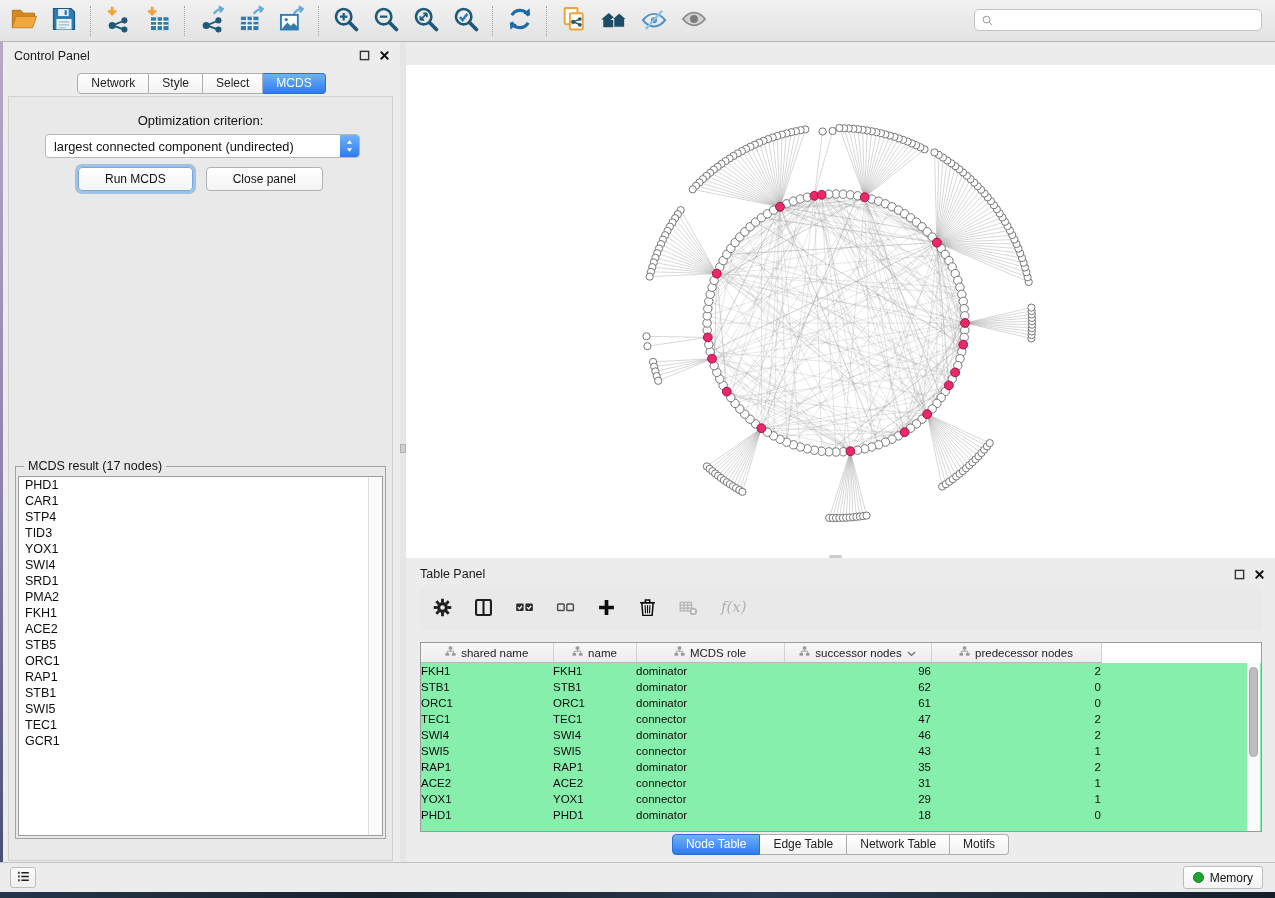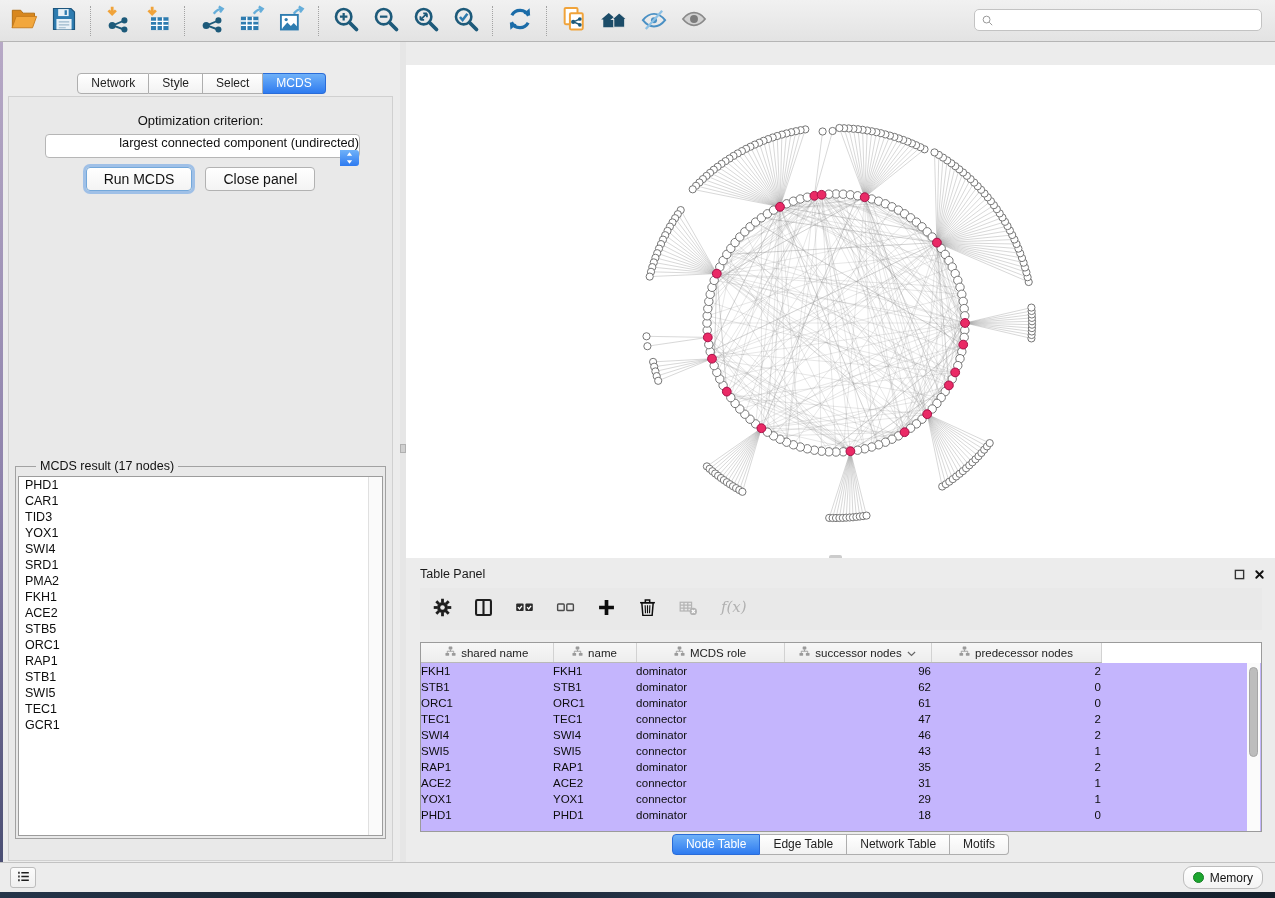--- a/index.html
+++ b/index.html
@@ -30,29 +30,29 @@
   .seg-btn:last-child{border-radius:0 4px 4px 0;}
   .seg-btn.selected{background:linear-gradient(#6fb1f8,#2e7bf0);border-color:#2a6cd8;color:#fff;}
   
   #control-panel{left:3px;top:42px;width:397px;height:820px;background:#ececec;}
   #cp-titlebar{left:0;top:0;width:100%;height:28px;}
   #cp-title{left:11px;top:7px;}
   #cp-ctl{right:10px;top:8px;}
   #cp-tabs{left:0;top:31px;width:100%;display:flex;justify-content:center;}
   #cp-inner{left:5px;top:54px;width:385px;height:765px;background:#e9e9e9;border:1px solid #d0d0d0;box-sizing:border-box;}
   #opt-label{left:0;top:16px;width:100%;text-align:center;font-size:13px;}
-  #criterion{left:36px;top:37px;width:315px;height:24px;background:#fff;border:1px solid #b6b6b6;border-radius:4px;box-sizing:border-box;display:flex;align-items:flex-end;flex-direction:column;}
+  #criterion{left:36px;top:37px;width:315px;height:24px;background:#fff;border:1px solid #b6b6b6;border-radius:4px;box-sizing:border-box;display:flex;align-items:center;}
   #criterion .val{flex:1;padding-left:8px;font-size:12.8px;white-space:nowrap;}
   #criterion .stepper{width:19px;height:22px;border-radius:0 3px 3px 0;background:linear-gradient(#70b2f9,#2e7af0);display:flex;align-items:center;justify-content:center;}
   #criterion .stepper svg{width:11px;height:16px;}
   #cp-buttons{left:0;top:70px;width:100%;display:flex;justify-content:center;gap:13px;}
-  .push-btn{height:24px;padding:0 17px;background:linear-gradient(#ffffff,#f4f4f4);border:1px solid #b2b2b2;border-radius:4px;font-size:14px;color:#111;cursor:default;}
+  .push-btn{height:24px;padding:0 26px;background:linear-gradient(#ffffff,#f4f4f4);border:1px solid #b2b2b2;border-radius:4px;font-size:12px;color:#111;cursor:default;}
   .push-btn.focused{box-shadow:0 0 0 3px rgba(110,165,230,.6);border-color:#74a8da;}
   #mcds-fieldset{left:6px;top:369px;width:371px;height:373px;border:1px solid #a2a2a2;box-sizing:border-box;}
-  #mcds-legend{position:absolute;left:20px;top:-8px;background:#e9e9e9;padding:0 4px;font-size:12.5px;}
+  #mcds-legend{position:absolute;left:8px;top:-8px;background:#e9e9e9;padding:0 4px;font-size:12.5px;}
   #mcds-list{position:absolute;left:2px;top:9px;right:2px;bottom:2px;background:#fff;border:1px solid #9c9c9c;overflow:hidden;}
   #mcds-scroll{position:absolute;top:0;right:0;width:13px;height:100%;background:#fafafa;border-left:1px solid #e0e0e0;}
   .mcds-item{line-height:16px;padding-left:6px;font-size:12.5px;color:#0d0d0d;}
   
   #splitter-v{left:400px;top:42px;width:6px;height:820px;background:#e6e6e6;}
   #splitter-v .handle{position:absolute;left:0;top:402px;width:6px;height:9px;background:#cfcfcf;border:1px solid #b0b0b0;box-sizing:border-box;}
   #splitter-h-handle{left:829px;top:555px;width:13px;height:6px;background:#cccccc;border-radius:2px;}
   
   #network-window{left:406px;top:42px;width:869px;height:516px;}
   #net-titlebar{left:0;top:0;width:100%;height:23px;background:linear-gradient(#f4f4f4,#dadada);border-bottom:1px solid #ababab;box-sizing:border-box;}
@@ -68,39 +68,39 @@
   #graph-svg circle.nd{fill:#fff;stroke:#767676;stroke-width:1;}
   #graph-svg circle.hub{fill:#ea2a66;stroke:#a81048;stroke-width:1;}
   
   #table-panel{left:406px;top:558px;width:869px;height:304px;background:#ececec;}
   #tp-title{left:14px;top:9px;}
   #tp-ctl{right:10px;top:11px;}
   #tp-toolbar{left:14px;top:30px;width:842px;height:42px;background:#e9e9e9;display:flex;align-items:center;gap:17px;padding-left:10px;box-sizing:border-box;}
   .tp-btn{background:none;border:none;padding:0;width:24px;height:26px;display:flex;align-items:center;justify-content:center;cursor:default;}
   .tp-btn svg{width:21px;height:21px;}
   .tp-btn.wide{width:36px;}.tp-btn.wide svg{width:34px;}
-  #node-table-wrap{left:14px;top:84px;width:842px;height:190px;background:#c4b5fd;border:1px solid #9b9b9b;box-sizing:border-box;overflow:hidden;}
+  #node-table-wrap{left:14px;top:84px;width:842px;height:190px;background:#86efac;border:1px solid #9b9b9b;box-sizing:border-box;overflow:hidden;}
   #node-table{border-collapse:collapse;table-layout:fixed;width:842px;font-size:11.5px;}
   #node-table th{height:19px;background:linear-gradient(#f7f7f7,#ededed);border-right:1px solid #d2d2d2;border-bottom:1px solid #b9b9b9;font-weight:normal;color:#222;position:relative;padding:0;}
   #node-table th.filler{background:#fff;border:none;}
   .th-flex{display:flex;align-items:center;justify-content:center;gap:5px;}
   .th-flex svg{width:11px;height:11px;}
   .th-flex .chev svg{width:9px;height:6px;}
   #node-table td{height:16px;padding:0;color:#0d0d0d;white-space:nowrap;overflow:hidden;}
   td.c-left{padding-left:13px;}
   td.c-left2{padding-left:8px;}
   td.c-right{text-align:right;padding-right:10px;}
   #tbl-scroll{position:absolute;right:1px;top:20px;width:13px;height:168px;background:#fbfbfb;}
   #tbl-thumb{position:absolute;left:2px;top:4px;width:9px;height:90px;background:#bdbdbd;border:1px solid #a6a6a6;border-radius:5px;box-sizing:border-box;}
   #tp-tabs{left:0;top:276px;width:100%;display:flex;justify-content:center;}
   
   #status-bar{left:0;top:862px;width:1275px;height:30px;background:#ececec;border-top:1px solid #c2c2c2;box-sizing:border-box;}
   #sb-list-btn{position:absolute;left:10px;top:4px;width:26px;height:21px;background:linear-gradient(#fbfbfb,#f0f0f0);border:1px solid #bcbcbc;border-radius:3px;display:flex;align-items:center;justify-content:center;padding:0;}
   #sb-list-btn svg{width:15px;height:15px;}
-  #memory-btn{position:absolute;right:12px;top:3px;height:23px;background:linear-gradient(#ffffff,#f3f3f3);border:1px solid #bcbcbc;border-radius:9px;display:flex;align-items:center;gap:6px;padding:0 9px;font-size:12px;color:#111;}
+  #memory-btn{position:absolute;right:12px;top:3px;height:23px;background:linear-gradient(#ffffff,#f3f3f3);border:1px solid #bcbcbc;border-radius:3px;display:flex;align-items:center;gap:6px;padding:0 9px;font-size:12px;color:#111;}
   #memory-dot{width:11px;height:11px;border-radius:50%;background:#1ca62f;border:1px solid #157f24;box-sizing:border-box;}
 </style>
 </head>
 <body>
 
 <div id="app">
 
   <div id="toolbar" class="abs">
     <div class="tb-inner">
         <button class="tb-btn">
@@ -246,20 +246,35 @@
           <svg viewBox="0 0 24 24" fill="none" stroke="#9a9a9a">
             <circle cx="10.5" cy="10.5" r="5.5" stroke-width="1.6"></circle>
             <line x1="14.8" y1="14.8" x2="19.5" y2="19.5" stroke-width="1.6"></line>
           </svg>
         </span>
       <input value="" style="">
     </div>
   </div>
 
   <div id="control-panel" class="abs">
+    <div id="cp-titlebar" class="abs">
+      <span id="cp-title" class="abs panel-title">Control Panel</span>
+      <span id="cp-ctl" class="abs win-ctl">
+        <span>
+            <svg viewBox="0 0 12 12" fill="none" stroke="#333">
+              <rect x="1.5" y="1.5" width="9" height="9" stroke-width="1.5"></rect>
+            </svg>
+          </span>
+        <span>
+            <svg viewBox="0 0 12 12" stroke="#111" stroke-width="2.1" stroke-linecap="round">
+              <path d="M2.5 2.5l7 7M9.5 2.5l-7 7"></path>
+            </svg>
+          </span>
+      </span>
+    </div>
     <div id="cp-tabs" class="abs">
         <div class="seg" id="cp-seg">
           <button class="seg-btn">Network</button>
           <button class="seg-btn">Style</button>
           <button class="seg-btn">Select</button>
           <button class="seg-btn selected">MCDS</button>
         </div>
       </div>
     <div id="cp-inner" class="abs">
       <div id="opt-label" class="abs">Optimization criterion:</div>
@@ -275,20 +290,21 @@
       <div id="cp-buttons" class="abs">
         <button class="push-btn focused">Run MCDS</button>
         <button class="push-btn">Close panel</button>
       </div>
       <div id="mcds-fieldset" class="abs">
         <div id="mcds-legend">MCDS result (17 nodes)</div>
         <div id="mcds-list">
           <div id="mcds-items">
               <div class="mcds-item">PHD1</div>
               <div class="mcds-item">CAR1</div>
+              <div class="mcds-item">STP4</div>
               <div class="mcds-item">TID3</div>
               <div class="mcds-item">YOX1</div>
               <div class="mcds-item">SWI4</div>
               <div class="mcds-item">SRD1</div>
               <div class="mcds-item">PMA2</div>
               <div class="mcds-item">FKH1</div>
               <div class="mcds-item">ACE2</div>
               <div class="mcds-item">STB5</div>
               <div class="mcds-item">ORC1</div>
               <div class="mcds-item">RAP1</div>

